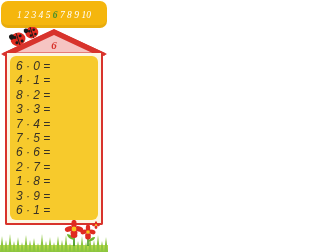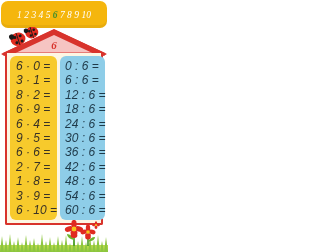--- a/index.html
+++ b/index.html
@@ -111,45 +111,32 @@
           <circle cx="10" cy="9.6" r="1.3" fill="#1a1a1a"></circle>
         </g>
       </svg>
     </div>
 
     <div class="body">
       <div class="cols">
 
         <div class="col col-mul">
           <div class="eq">6 · 0 =</div>
-          <div class="eq">3 · 1 =</div>
+          <div class="eq">4 · 1 =</div>
           <div class="eq">8 · 2 =</div>
-          <div class="eq">6 · 9 =</div>
-          <div class="eq">6 · 4 =</div>
-          <div class="eq">9 · 5 =</div>
+          <div class="eq">3 · 3 =</div>
+          <div class="eq">7 · 4 =</div>
+          <div class="eq">7 · 5 =</div>
           <div class="eq">6 · 6 =</div>
           <div class="eq">2 · 7 =</div>
           <div class="eq">1 · 8 =</div>
           <div class="eq">3 · 9 =</div>
-          <div class="eq">6 · 10 =</div>
+          <div class="eq">6 · 1 =</div>
         </div>
 
-        <div class="col col-div">
-          <div class="eq">0 : 6 =</div>
-          <div class="eq">6 : 6 =</div>
-          <div class="eq">12 : 6 =</div>
-          <div class="eq">18 : 6 =</div>
-          <div class="eq">24 : 6 =</div>
-          <div class="eq">30 : 6 =</div>
-          <div class="eq">36 : 6 =</div>
-          <div class="eq">42 : 6 =</div>
-          <div class="eq">48 : 6 =</div>
-          <div class="eq">54 : 6 =</div>
-          <div class="eq">60 : 6 =</div>
-        </div>
 
       </div>
     </div>
   </div>
 
   <div class="ground">
     <svg width="108" height="24" viewBox="0 0 108 24" xmlns="http://www.w3.org/2000/svg">
       <rect x="0" y="17" width="108" height="7" fill="#b9d94a"></rect>
       <g fill="#8cc63f">
         <path d="M0 24 L2 8 L4 24 Z"></path>

